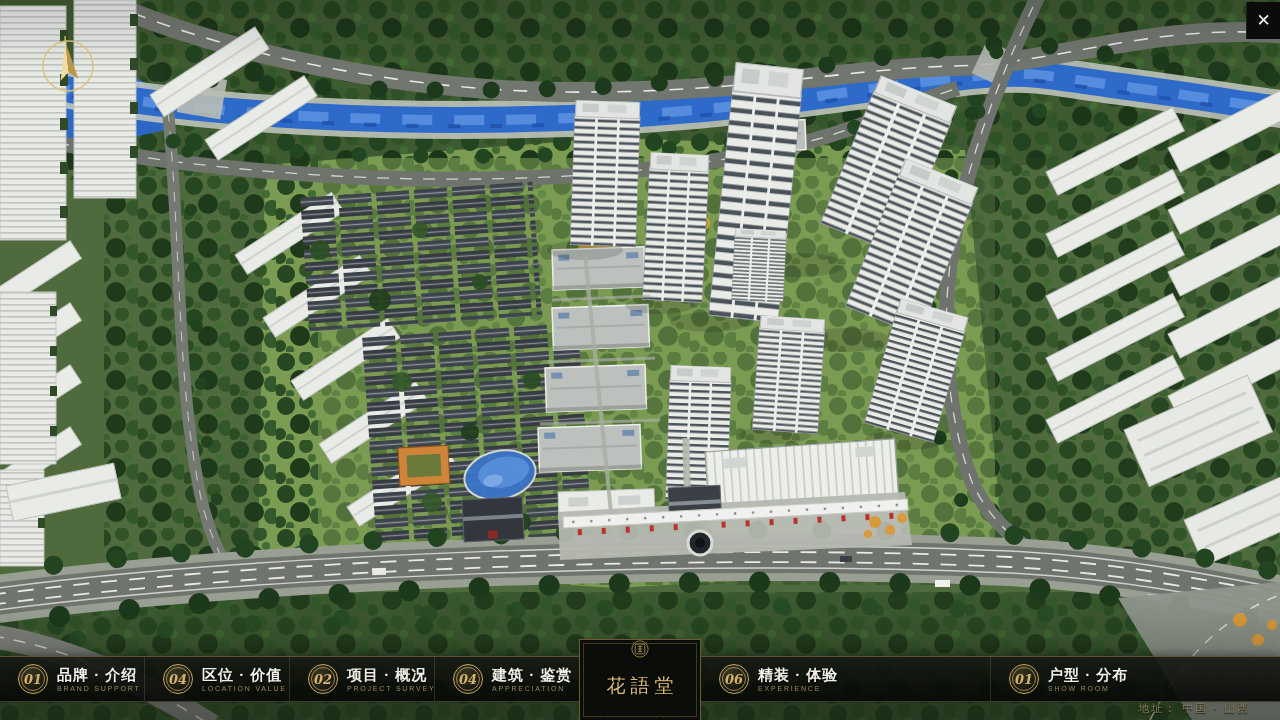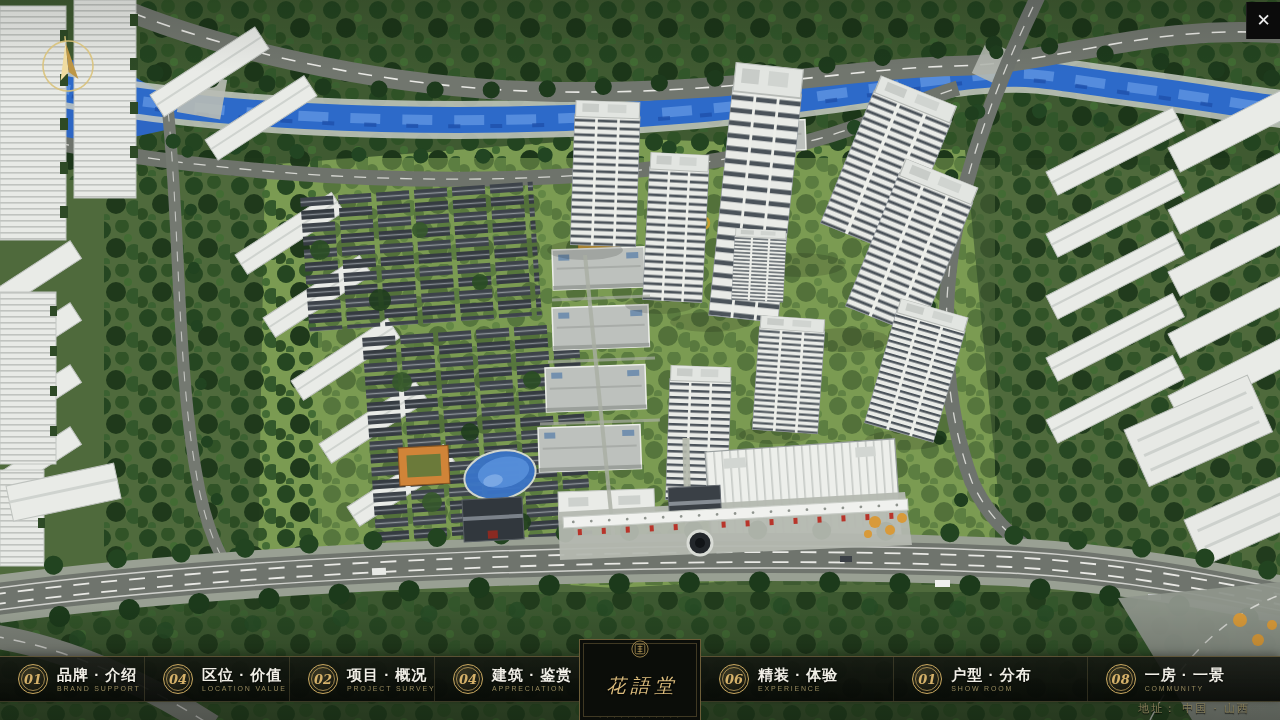--- a/index.html
+++ b/index.html
@@ -30,21 +30,21 @@
   .badge i{font-family:"DejaVu Serif",serif;font-style:italic;font-size:13px;color:#d6b26a;font-weight:bold;}
   .labels{display:flex;flex-direction:column;justify-content:center;min-width:0;}
   .labels b{font-size:15px;font-weight:700;color:#f1efe7;letter-spacing:1px;line-height:17px;
     text-shadow:0 1px 2px rgba(0,0,0,.8);white-space:nowrap;}
   .labels small{font-size:7px;color:#97895d;letter-spacing:1.8px;line-height:9px;margin-top:1px;
     white-space:nowrap;overflow:hidden;}
   
   .logo-panel{flex:0 0 122px;height:82px;margin-top:-18px;background:#0b0d09;
     border:1px solid rgba(190,160,95,.55);box-sizing:border-box;
     box-shadow:inset 0 0 0 3px #0b0d09, inset 0 0 0 4px rgba(190,160,95,.3);
-    display:flex;flex-direction:column;align-items:center;justify-content:flex-start;gap:15px;cursor:pointer;font-style:italic;}
+    display:flex;flex-direction:column;align-items:center;justify-content:flex-start;gap:15px;cursor:pointer;}
   .logo-title{font-family:"DejaVu Serif",serif;font-size:19px;color:#dcbc7c;letter-spacing:5px;
     padding-left:5px;text-shadow:0 1px 2px #000;white-space:nowrap;}
   .logo-sub{font-size:5px;color:rgba(195,165,100,.65);letter-spacing:2px;white-space:nowrap;}
   
   .address{position:absolute;right:30px;bottom:4px;font-size:11px;color:#8c835c;letter-spacing:2px;
     text-shadow:0 1px 1px #000;white-space:nowrap;margin-top:44px;}
 </style>
 </head>
 <body>
 
@@ -530,26 +530,17 @@
       </div>
       <div class="nav-item">
         <span class="badge">
             <i>01</i>
           </span>
         <span class="labels">
             <b>户型 · 分布</b>
             <small>SHOW ROOM</small>
           </span>
       </div>
-      <div class="nav-item">
-        <span class="badge">
-            <i>08</i>
-          </span>
-        <span class="labels">
-            <b>一房 · 一景</b>
-            <small>COMMUNITY</small>
-          </span>
-      </div>
     </div>
   </div>
 
   <div class="address">地址：  中国 · 山西</div>
 </div>
 
 </body></html>

